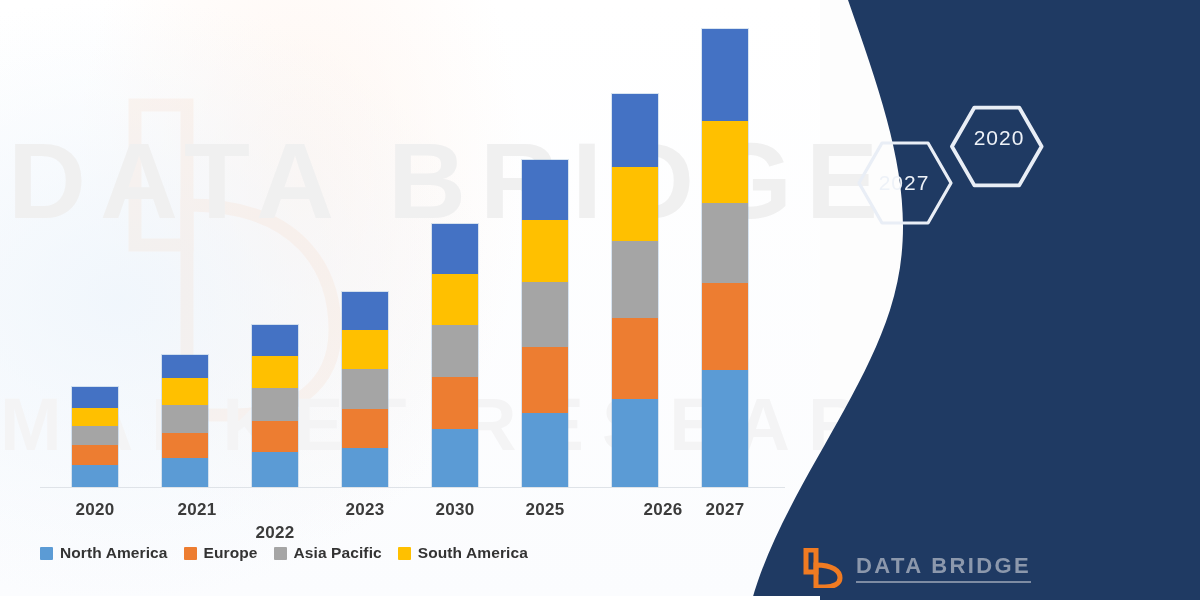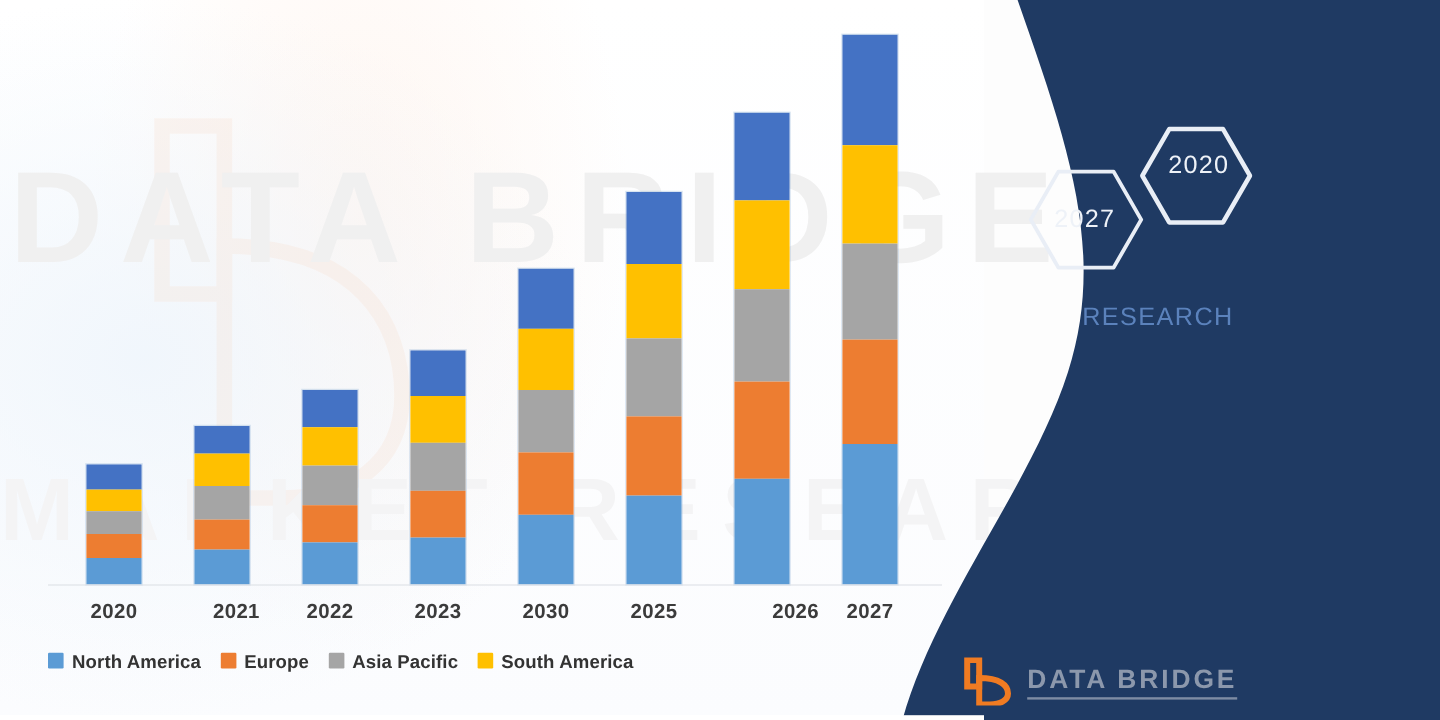--- a/index.html
+++ b/index.html
@@ -83,21 +83,21 @@
   }
   .xlab{
     position:absolute;width:70px;text-align:center;
     font-size:17px;font-weight:700;color:#3b3b3b;letter-spacing:0.3px;
   }
 
   .legend{
     position:absolute;left:40px;top:541px;width:760px;height:24px;
     display:flex;align-items:center;gap:16px;
   }
-  .lg{display:flex;gap:7px;}
+  .lg{display:flex;align-items:center;gap:7px;}
   .sw{width:13px;height:13px;display:inline-block;border-radius:1px;}
   .lgt{font-size:15.5px;font-weight:700;color:#333333;letter-spacing:0.1px;}
 
   .bottom-edge{
     position:absolute;left:0;top:596px;width:820px;height:4px;background:#ffffff;
   }
 </style>
 </head>
 <body>
 
@@ -173,21 +173,21 @@
           <div class="seg" style="background: rgb(237, 125, 49); height: 18.9802%;"></div>
           <div class="seg" style="background: rgb(91, 155, 213); height: 25.4958%;"></div>
         </div>
       </div>
     <div class="axis-line"></div>
   </div>
 
   <div class="xlabels" id="xlabels">
       <div class="xlab" style="left: 20px;">2020</div>
       <div class="xlab" style="left: 122px;">2021</div>
-      <div class="xlab" style="left: 200px;">2022</div>
+      <div class="xlab" style="left: 200px; margin-top: 23px;">2022</div>
       <div class="xlab" style="left: 290px;">2023</div>
       <div class="xlab" style="left: 380px;">2030</div>
       <div class="xlab" style="left: 470px;">2025</div>
       <div class="xlab" style="left: 588px;">2026</div>
       <div class="xlab" style="left: 650px;">2027</div>
     </div>
 
   <div class="legend" id="legend">
       <div class="lg">
         <span class="sw" style="background: rgb(91, 155, 213);"></span>
@@ -219,21 +219,20 @@
         </g>
         <g>
           <polygon points="42,48 88,48 111,88 88,128 42,128 19,88" fill="none" stroke="#e9eef6" stroke-width="3.2" stroke-linejoin="round"></polygon>
         </g>
         <text class="hex-label" x="64" y="89">2027</text>
         <text class="hex-label" x="159" y="44">2020</text>
       </svg>
     </div>
 
     <div class="brand">
-      <div>RESEARCH</div>
     </div>
 
     <div class="logo">
       <span class="logo-mark">
         <svg width="44" height="40" viewBox="0 0 44 40">
           <path d="M6 2 H16 V24 H6 Z" fill="none" stroke="#F07B22" stroke-width="5"></path>
           <path d="M16 17 C33 17 40 23 40 30 C40 36 33 39 25 39 L16 39 Z" fill="none" stroke="#F07B22" stroke-width="5"></path>
         </svg>
       </span>
       <span class="logo-text">DATA BRIDGE</span>

